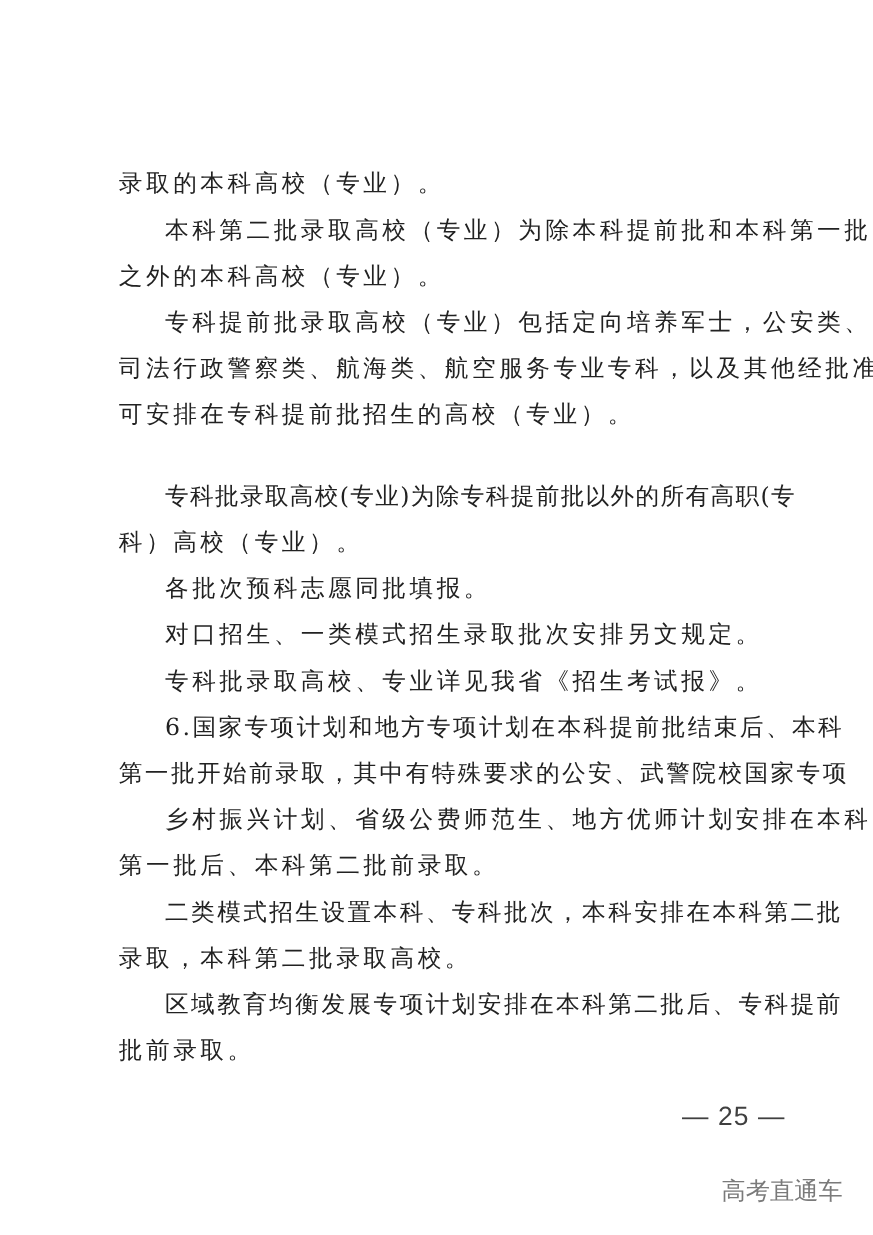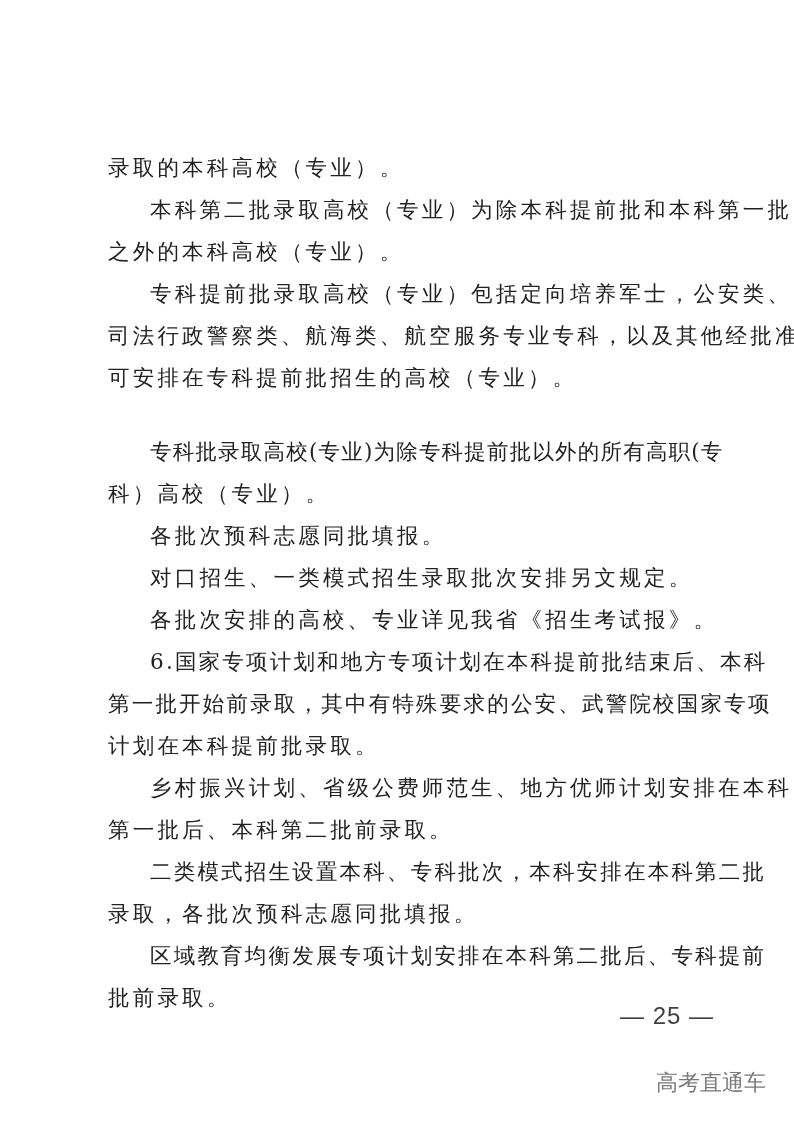--- a/index.html
+++ b/index.html
@@ -76,28 +76,27 @@
     <div class="line">录取的本科高校（专业）。</div>
     <div class="line indent">本科第二批录取高校（专业）为除本科提前批和本科第一批</div>
     <div class="line">之外的本科高校（专业）。</div>
     <div class="line indent">专科提前批录取高校（专业）包括定向培养军士，公安类、</div>
     <div class="line">司法行政警察类、航海类、航空服务专业专科，以及其他经批准</div>
     <div class="line">可安排在专科提前批招生的高校（专业）。</div>
     <div class="line indent tight">专科批录取高校(专业)为除专科提前批以外的所有高职(专</div>
     <div class="line">科）高校（专业）。</div>
     <div class="line indent">各批次预科志愿同批填报。</div>
     <div class="line indent">对口招生、一类模式招生录取批次安排另文规定。</div>
-    <div class="line indent">各批次安排的高校、专业详见我省《招生考试报》。</div>
+    <div class="line indent">专科批录取高校、专业详见我省《招生考试报》。</div>
     <div class="line indent medium">6.国家专项计划和地方专项计划在本科提前批结束后、本科</div>
     <div class="line medium">第一批开始前录取，其中有特殊要求的公安、武警院校国家专项</div>
-    <div class="line">计划在本科提前批录取。</div>
     <div class="line indent">乡村振兴计划、省级公费师范生、地方优师计划安排在本科</div>
     <div class="line">第一批后、本科第二批前录取。</div>
     <div class="line indent medium">二类模式招生设置本科、专科批次，本科安排在本科第二批</div>
-    <div class="line">录取，各批次预科志愿同批填报。</div>
+    <div class="line">录取，本科第二批录取高校。</div>
     <div class="line indent medium">区域教育均衡发展专项计划安排在本科第二批后、专科提前</div>
     <div class="line">批前录取。</div>
   </div>
 
   <div class="page-number">— 25 —</div>
 
   <div class="watermark">高考直通车</div>
 </div>
 
 </body></html>

